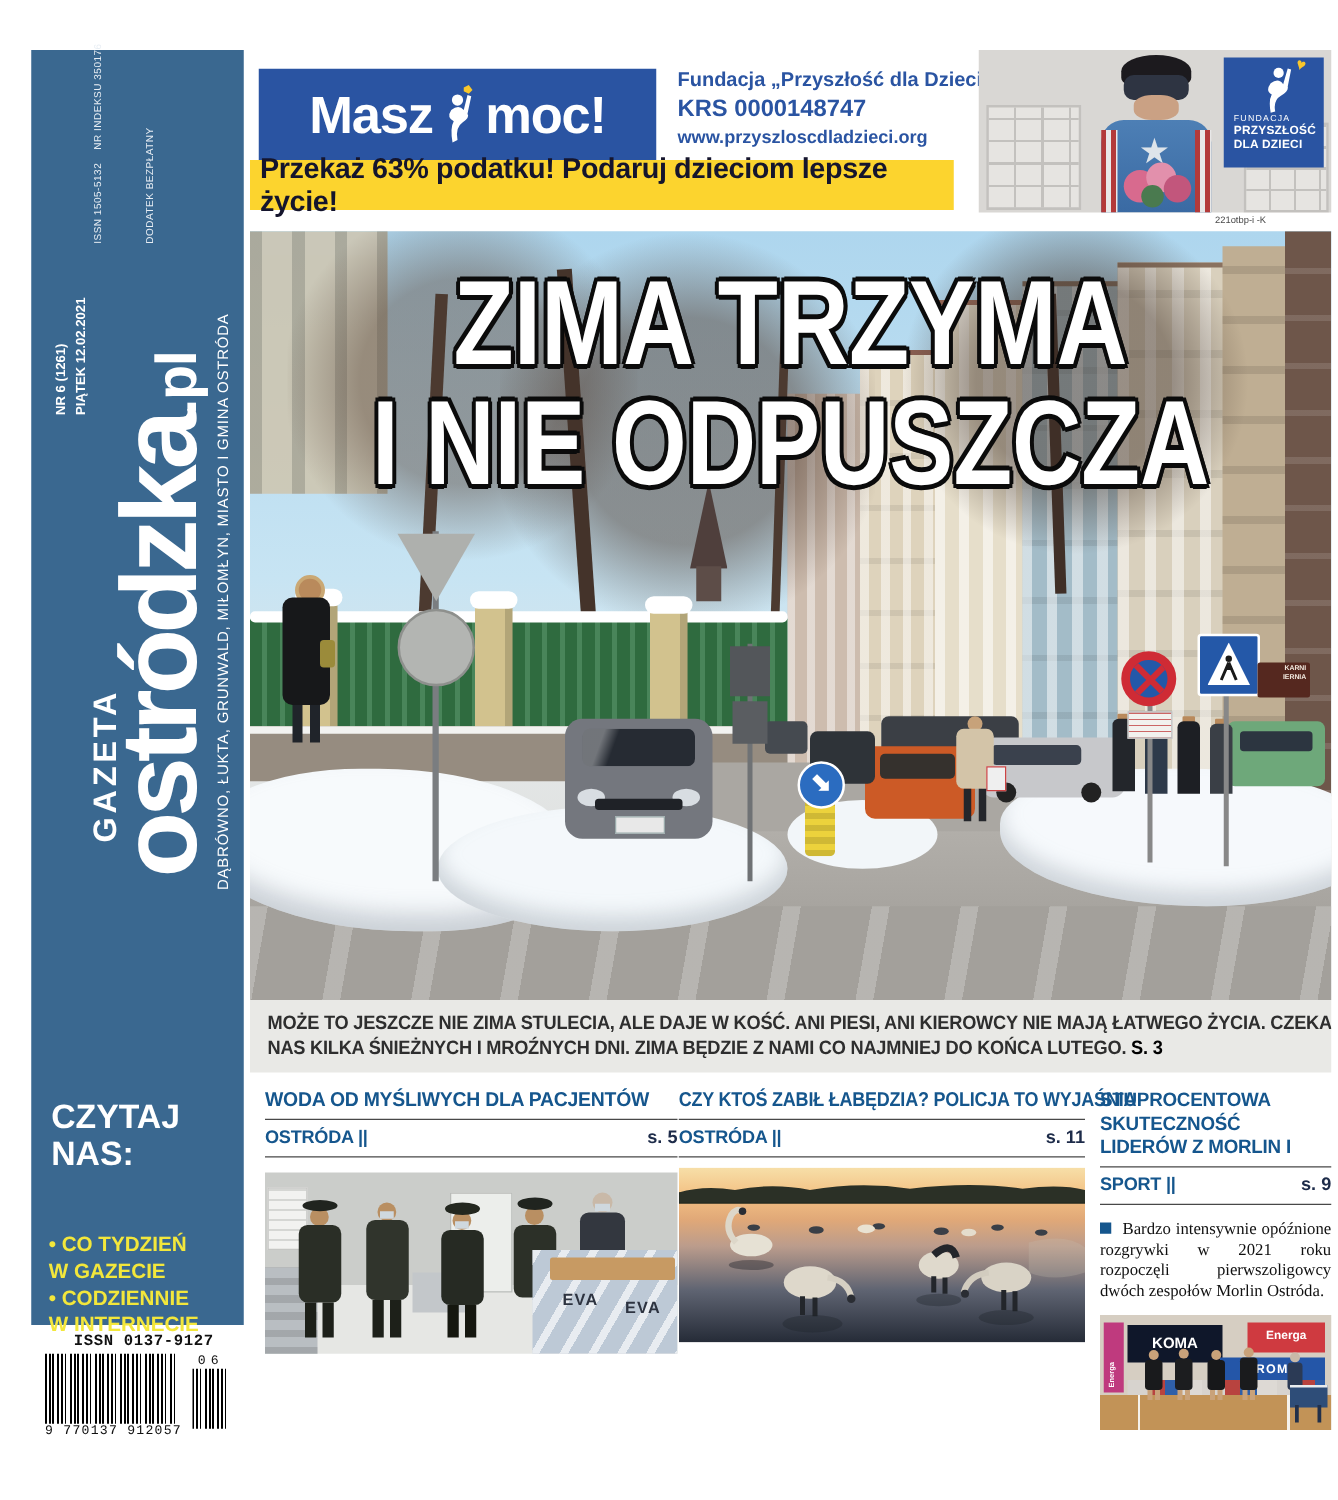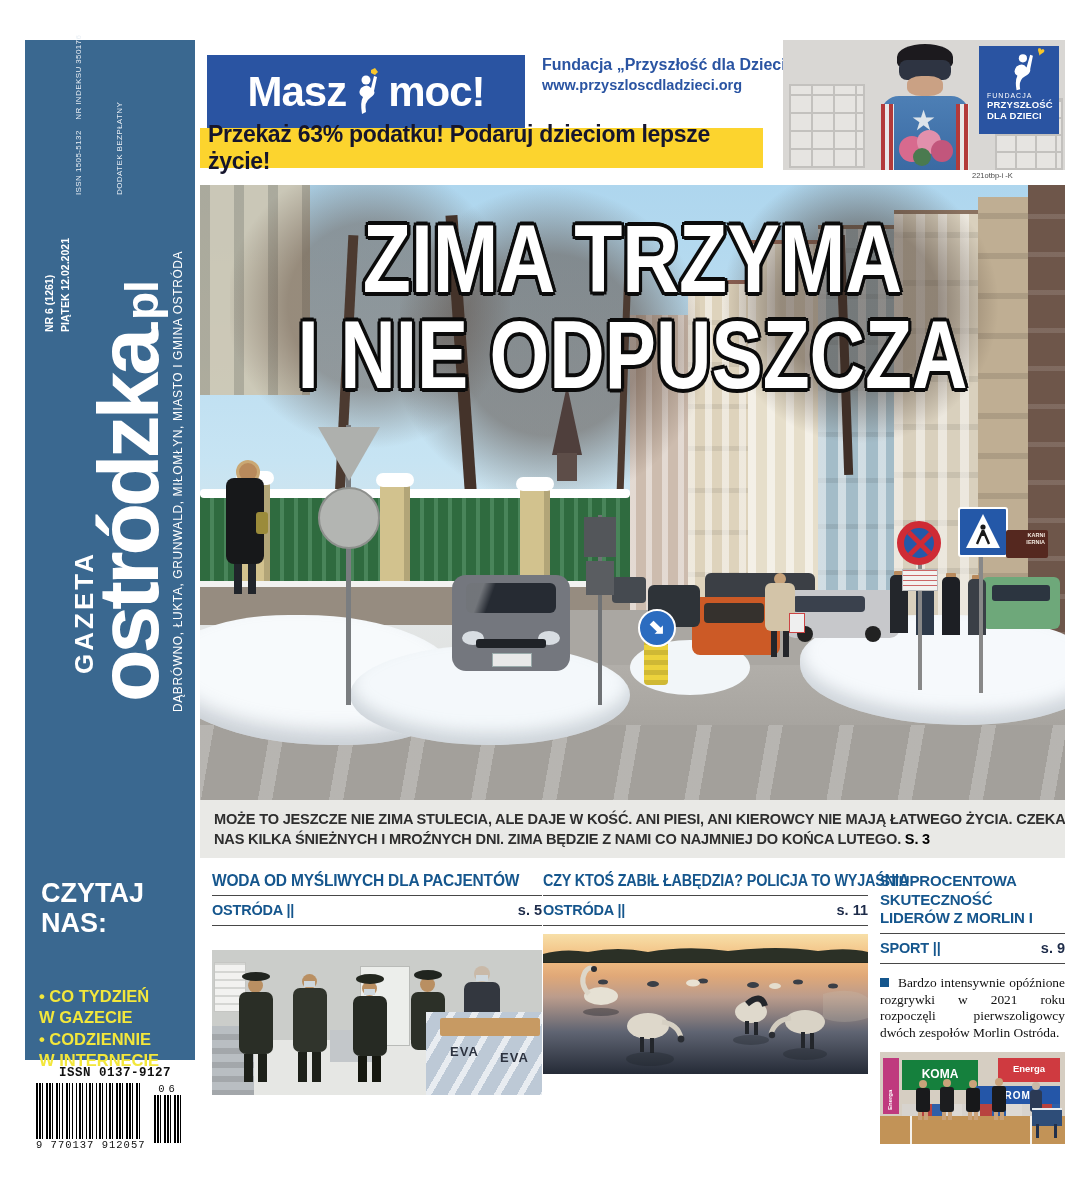--- a/index.html
+++ b/index.html
@@ -48,21 +48,21 @@
   .art-head{margin:0 0 5px 0;font-size:16px;font-weight:bold;color:#15568d;letter-spacing:-.2px;
     transform:scaleX(.97);transform-origin:0 0;white-space:nowrap;}
   .art-head.wrap{white-space:normal;line-height:1.2;font-size:15.5px;}
   .rule{border-top:1.5px solid #484848;margin:3px 0;}
   .kicker{display:flex;justify-content:space-between;align-items:baseline;padding:3px 0 4px 0;}
   .kick-sec{font-size:14.5px;font-weight:bold;color:#15568d;letter-spacing:-.2px;}
   .kick-pg{font-size:14.5px;font-weight:bold;color:#1d2b49;}
   .art-body{margin-top:11px;font-family:"Liberation Serif","DejaVu Serif",serif;font-size:13.4px;
     line-height:1.25;color:#101010;text-align:justify;}
   .bullet{display:inline-block;width:9px;height:9px;background:#15568d;margin-right:9px;}
-  .photo{position:relative;margin-top:24px;overflow:hidden;}
+  .photo{position:relative;margin-top:12px;overflow:hidden;}
   .eva{position:absolute;font-weight:bold;font-size:13px;color:#2d3340;letter-spacing:1px;}
   .sp-txt{position:absolute;color:#fff;font-weight:bold;text-align:center;}
   .sign-txt{font-size:5.5px;color:#f2e9df;font-weight:bold;line-height:1.2;text-align:right;}
 </style>
 </head>
 <body>
 
 <div id="page">
 
   <div id="sidebar">
@@ -114,20 +114,21 @@
       <span class="maszmoc">Masz</span>
       <svg width="30" height="48" viewBox="0 0 30 48">
         <path d="M19 2 l4 -2 3 4 -3 3 -4 -2z" fill="#f8c62b"></path>
         <circle cx="14" cy="12" r="4.5" fill="#fff"></circle>
         <path d="M9 20 Q15 15 19 20 L22 8 l3 1 -3 14 Q24 26 18 30 Q12 34 14 44 L10 46 Q8 34 11 29 Q5 26 9 20 Z" fill="#fff"></path>
       </svg>
       <span class="maszmoc">moc!</span>
     </div>
     <div class="abs" style="left:342px;top:16px;">
       <div class="fund1">Fundacja „Przyszłość dla Dzieci”</div>
+      <div class="fund2">KRS 0000148747</div>
       <div class="fund3">www.przyszloscdladzieci.org</div>
     </div>
     <div class="abs" style="left:0;top:88px;width:563px;height:40px;background:#fcd42e;display:flex;align-items:center;padding-left:8px;box-sizing:border-box;">
       <span class="strip-txt">Przekaż 63% podatku! Podaruj dzieciom lepsze życie!</span>
     </div>
 
     <div class="abs" style="left:583px;top:0;width:282px;height:130px;background:#d9d7d4;overflow:hidden;">
       <div class="abs" style="left:6px;top:44px;width:72px;height:80px;background:#e6e4e1;border:2px solid #c3c1be;background-image:repeating-linear-gradient(0deg,transparent 0 16px,#c3c1be 16px 18px),repeating-linear-gradient(90deg,transparent 0 20px,#c3c1be 20px 22px);"></div>
       <div class="abs" style="left:212px;top:58px;width:64px;height:68px;background:#e6e4e1;border:2px solid #c3c1be;background-image:repeating-linear-gradient(0deg,transparent 0 15px,#c3c1be 15px 17px),repeating-linear-gradient(90deg,transparent 0 18px,#c3c1be 18px 20px);"></div>
       <div class="abs" style="left:92px;top:4px;width:100px;height:126px;">
@@ -422,21 +423,21 @@
       <div class="kicker">
         <span class="kick-sec">SPORT ||</span>
         <span class="kick-pg">s. 9</span>
       </div>
       <div class="rule"></div>
       <div class="art-body"><span class="bullet"></span><span>Bardzo intensywnie opóźnione rozgrywki w 2021 roku rozpoczęli pierwszoligowcy dwóch zespołów Morlin Ostróda.</span></div>
       <div class="photo" style="height:92px;margin-top:10px;background:#d6cec2;">
         <div class="abs" style="left:3px;top:6px;width:16px;height:56px;background:#bf3a7e;overflow:hidden;">
           <span class="sp-txt vrot" style="left:4px;top:52px;font-size:6px;">Energa</span>
         </div>
-        <div class="abs sp-txt" style="left:22px;top:8px;width:76px;height:30px;background:#15803d;font-size:12px;line-height:28px;">KOMA</div>
+        <div class="abs sp-txt" style="left:22px;top:8px;width:76px;height:30px;background:#0f172a;font-size:12px;line-height:28px;">KOMA</div>
         <div class="abs sp-txt" style="left:118px;top:6px;width:62px;height:24px;background:#cf3a40;font-size:9.5px;line-height:22px;">Energa</div>
         <div class="abs sp-txt" style="left:96px;top:34px;width:84px;height:20px;background:#2456a8;font-size:10px;line-height:19px;letter-spacing:1px;">DROMO</div>
         <div class="abs" style="left:22px;top:52px;width:158px;height:12px;background:repeating-linear-gradient(90deg,#d7d3ce 0 18px,#b8433f 18px 30px,#2f5fa8 30px 44px,#ddd9d4 44px 60px);"></div>
         <div class="abs" style="left:0;top:64px;width:185px;height:28px;background:#c29357;background-image:linear-gradient(90deg,transparent 0 30px,#f5f2ec 30px 32px,transparent 32px 150px,#f5f2ec 150px 152px,transparent 152px);"></div>
         <div class="abs" style="left:36px;top:28px;width:14px;height:40px;">
             <div class="abs" style="left:3px;top:0;width:8px;height:8px;background:#c9a27a;border-radius:50%;"></div>
             <div class="abs" style="left:0;top:8px;width:14px;height:24px;background:#191a1c;border-radius:3px;"></div>
             <div class="abs" style="left:2px;top:32px;width:4px;height:8px;background:#c9a27a;"></div>
             <div class="abs" style="left:8px;top:32px;width:4px;height:8px;background:#c9a27a;"></div>
           </div>

